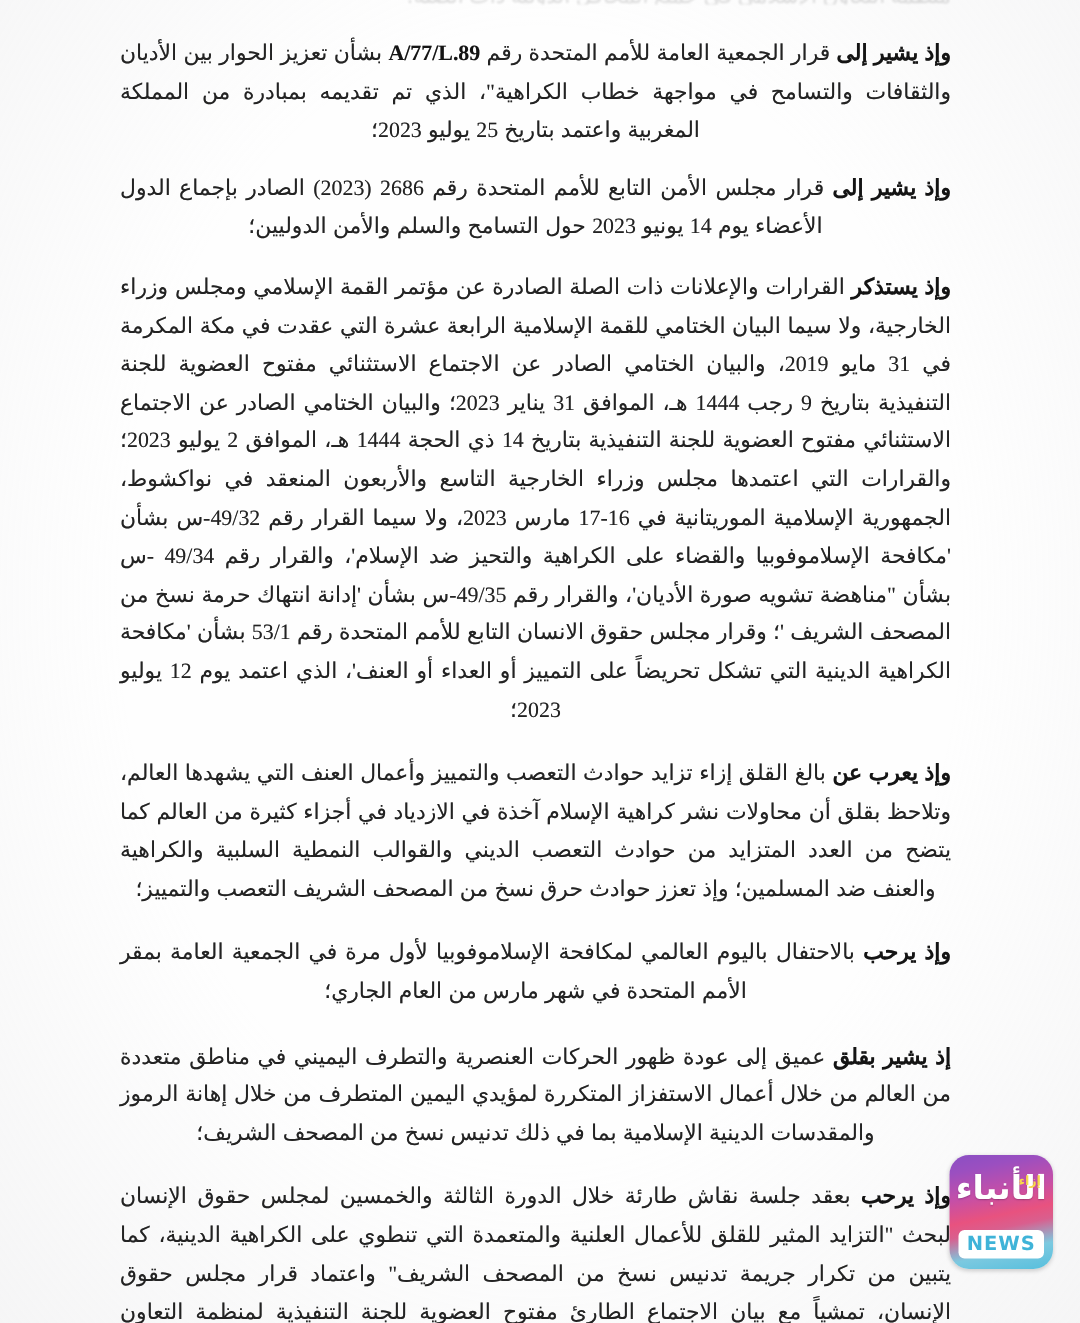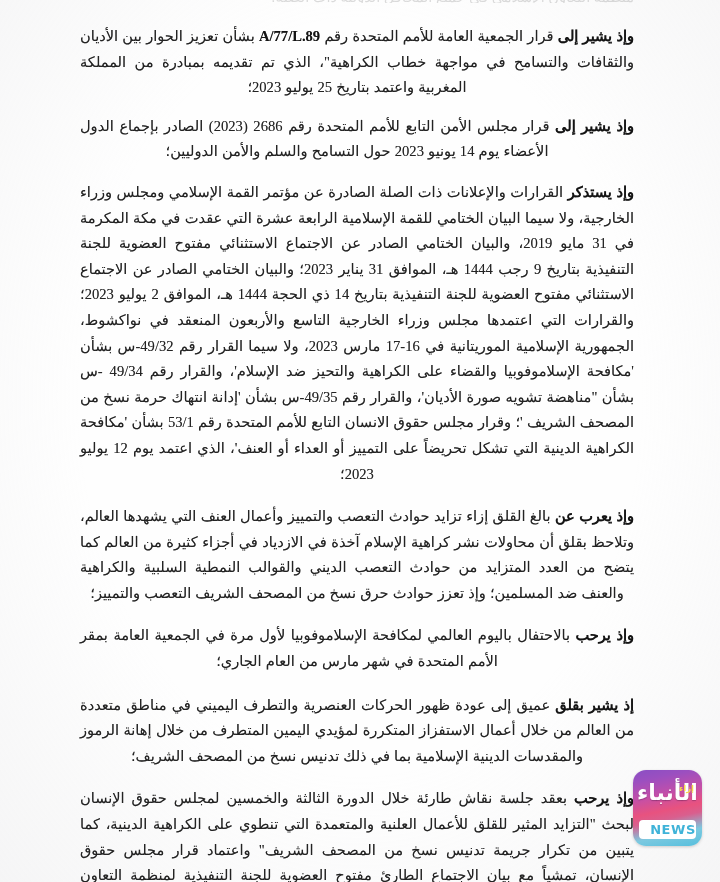--- a/index.html
+++ b/index.html
@@ -150,21 +150,21 @@
   #logo-news-plate {
     position: absolute;
     left: 6px;
     right: 6px;
     bottom: 7px;
     height: 19px;
     background: #ffffff;
     border-radius: 4px;
     display: flex;
     align-items: center;
-    justify-content: flex-start;
+    justify-content: center;
   }
   #logo-news-text {
     font-family: "DejaVu Sans", "Liberation Sans", sans-serif;
     font-weight: bold;
     font-size: 13px;
     letter-spacing: 0.6px;
     color: #3fb3d8;
     direction: ltr;
   }
 

